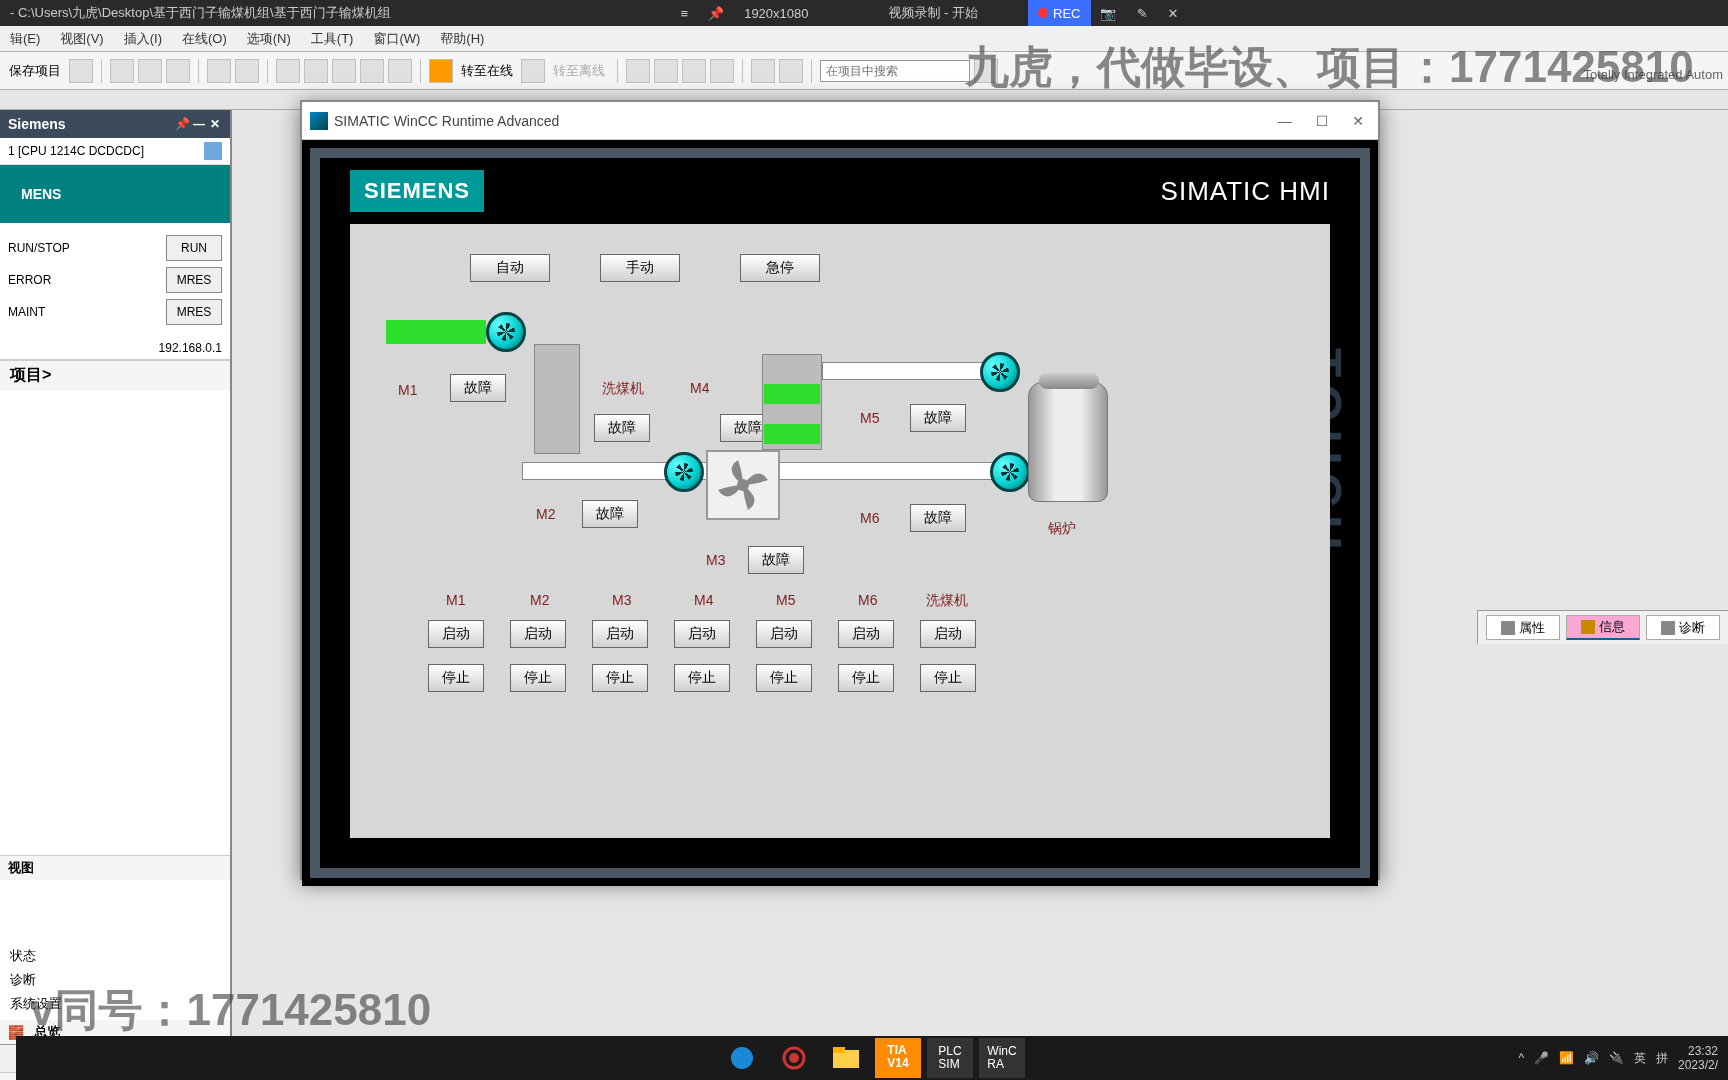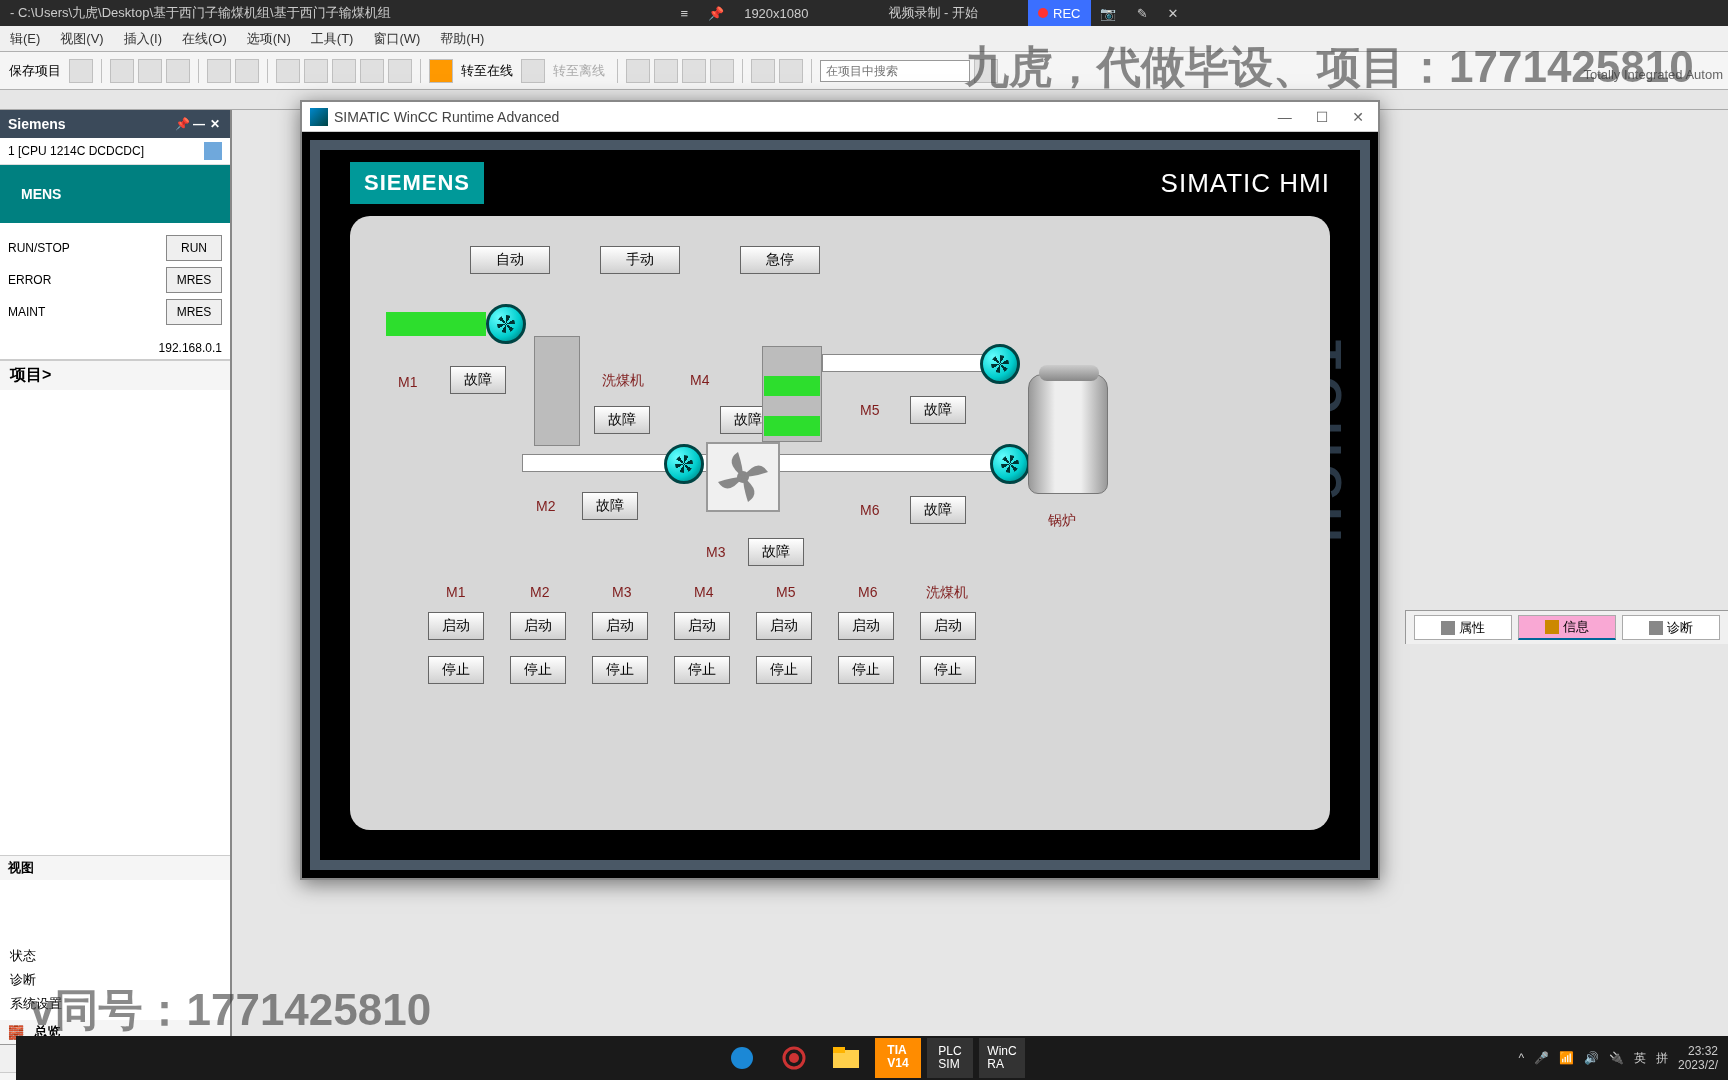--- a/index.html
+++ b/index.html
@@ -52,38 +52,38 @@
 
 
 .sidebar .btm { margin-top: auto; border-top: 1px solid #ccc; }
 .sidebar .btm .hd { background: #f5f5f5; padding: 3px 8px; font-size: 13px; font-weight: bold; }
 
 
 .center { flex: 1; background: #e6e6e6; position: relative; }
 
 
 .right-panel { position: absolute; right: 0; top: 500px; display: flex; gap: 6px; background: #f0f0f0; border-top: 1px solid #999; border-left: 1px solid #999; padding: 4px 8px; font-size: 13px; }
-.right-panel .tab { padding: 2px 26px; border: 1px solid #aaa; background: #fff; cursor: pointer; display: flex; align-items: center; gap: 4px; }
+.right-panel .tab { padding: 2px 14px; border: 1px solid #aaa; background: #fff; cursor: pointer; display: flex; align-items: center; gap: 4px; }
 .right-panel .tab.active { background: #f9a8d4; border-bottom: 2px solid #069; }
 .right-panel .tab .i { width: 14px; height: 14px; background: #888; }
 
 
 .hmi-window { position: absolute; left: 300px; top: 100px; width: 1080px; height: 780px; background: #fff; border: 2px solid #888; box-shadow: 0 4px 20px rgba(0,0,0,0.5); z-index: 100; }
-.hmi-titlebar { height: 30px; background: #fff; border-bottom: 1px solid #ccc; display: flex; align-items: center; padding: 0 8px; font-size: 14px; color: #444; }
+.hmi-titlebar { height: 38px; background: #fff; border-bottom: 1px solid #ccc; display: flex; align-items: center; padding: 0 8px; font-size: 14px; color: #444; }
 .hmi-titlebar .wicon { width: 18px; height: 18px; background: linear-gradient(135deg,#08c,#044); margin-right: 6px; }
 .hmi-titlebar .wctrls { margin-left: auto; display: flex; gap: 12px; color: #666; }
 .hmi-titlebar .wctrls span { cursor: pointer; padding: 0 6px; }
 .hmi-body { height: calc(100% - 30px); background: #000; padding: 8px; }
 .hmi-bezel { width: 100%; height: 100%; background: #4a5866; padding: 10px; position: relative; }
 .touch-label { position: absolute; right: 18px; top: 200px; writing-mode: vertical-rl; font-size: 48px; font-weight: bold; color: #2a3846; letter-spacing: 8px; }
 .hmi-screen { width: 100%; height: 100%; background: #000; display: flex; flex-direction: column; }
 .hmi-top { height: 66px; display: flex; align-items: center; padding: 0 30px; }
 .siemens-logo { background: #009999; color: #fff; padding: 8px 14px; font-size: 22px; font-weight: bold; letter-spacing: 1px; }
 .hmi-title { margin-left: auto; color: #fff; font-size: 26px; letter-spacing: 1px; }
-.hmi-canvas { flex: 1; background: #d7d7d7; margin: 0 30px 30px 30px; position: relative; border-radius: 20px; }
+.hmi-canvas { flex: 1; background: #d7d7d7; margin: 0 30px 30px 30px; position: relative; }
 
 
 .hbtn { position: absolute; height: 28px; background: linear-gradient(#fff,#d0d0d0); border: 1px solid #666; font-size: 14px; display: flex; align-items: center; justify-content: center; cursor: pointer; }
 .hlbl { position: absolute; font-size: 14px; color: #7f1d1d; }
 
 
 .motor { position: absolute; width: 40px; height: 40px; border-radius: 50%; background: radial-gradient(circle at 30% 30%, #6ff, #0cc 60%, #066); border: 3px solid #044; }
 .motor::after { content: ""; position: absolute; inset: 8px; border-radius: 50%; background: repeating-conic-gradient(#033 0 30deg, transparent 30deg 60deg); }
 
 

